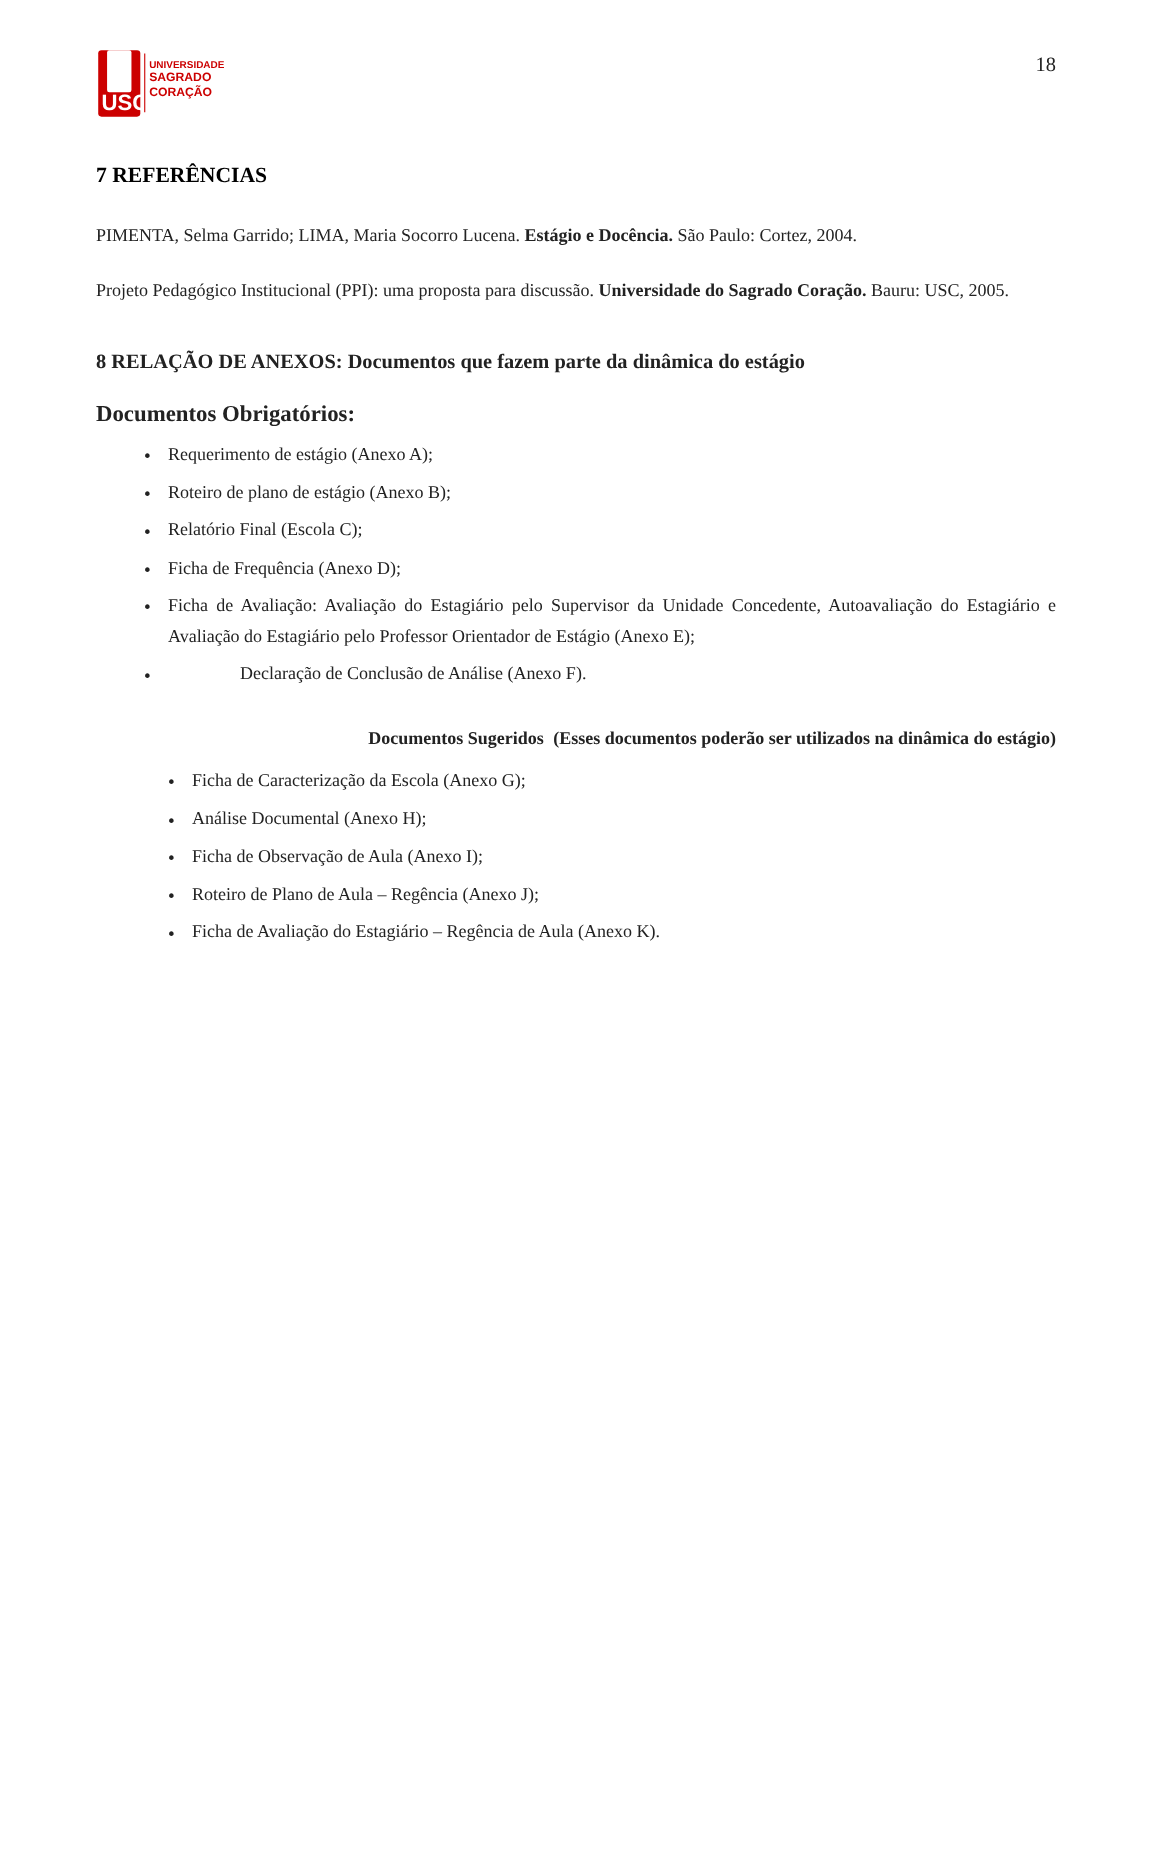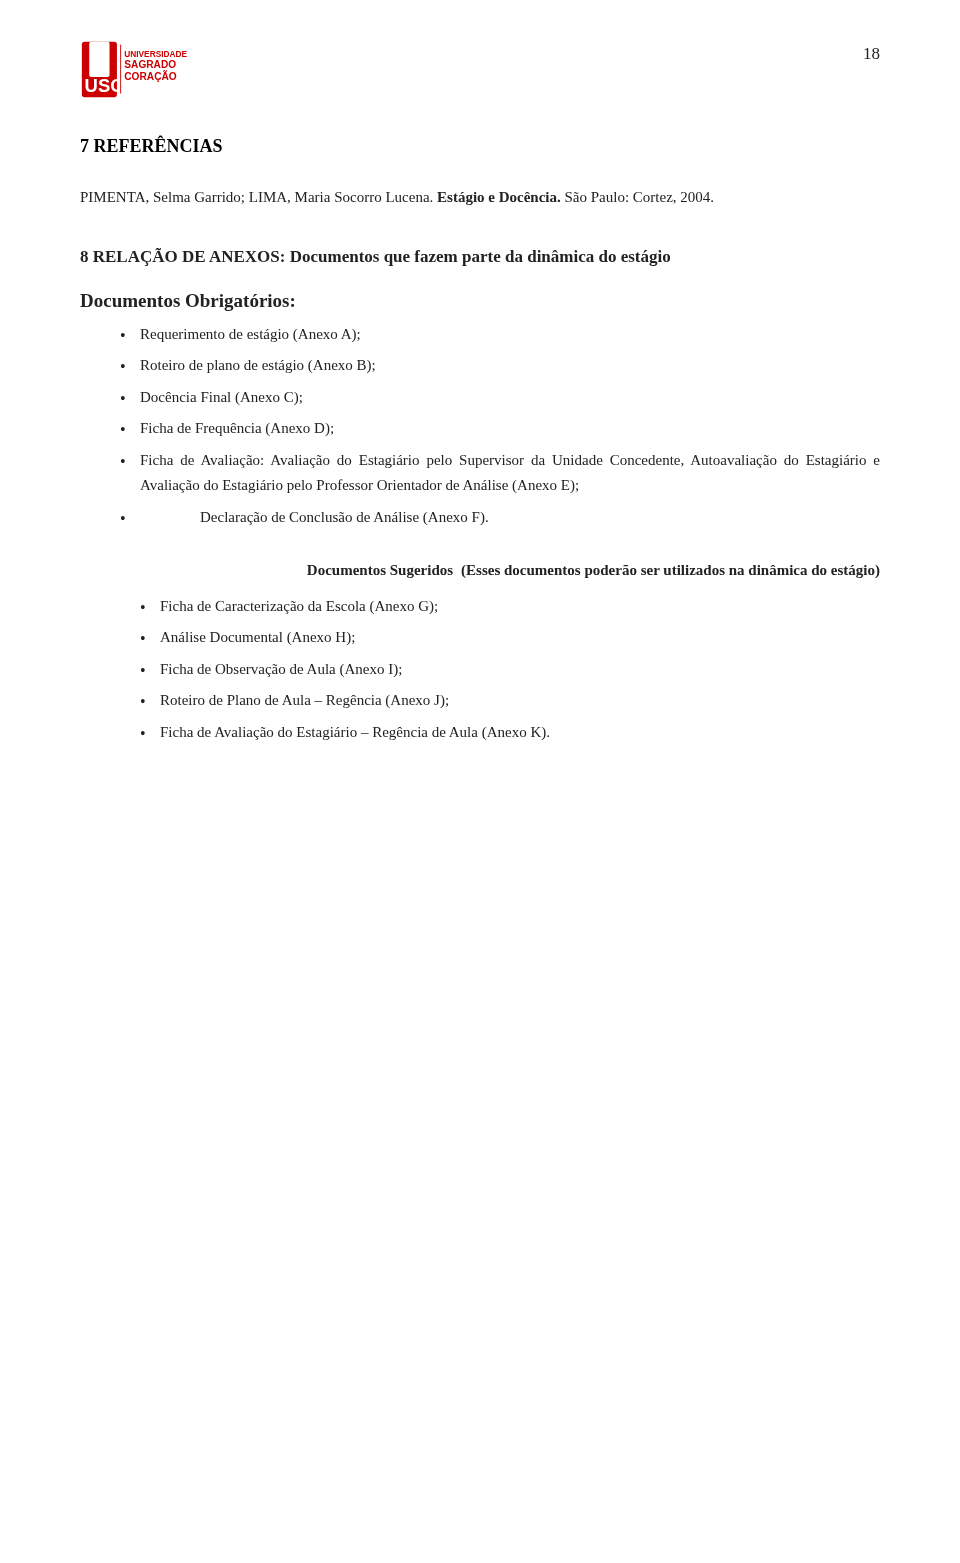--- a/index.html
+++ b/index.html
@@ -182,33 +182,38 @@
   </div>
 
   <div class="section-title">7 REFERÊNCIAS</div>
 
   <div class="reference-block">
     <p>
       <span>PIMENTA, Selma Garrido; LIMA, Maria Socorro Lucena. </span><span class="bold-inline">Estágio e Docência.</span><span> São Paulo: Cortez, 2004.</span>
     </p>
   </div>
 
+  <div class="reference-block">
+    <p>
+      <span>Projeto Pedagógico Institucional (PPI): uma proposta para discussão. </span><span class="bold-inline">Universidade do Sagrado Coração.</span><span> Bauru: USC, 2005.</span>
+    </p>
+  </div>
 
   <div class="section-heading">
     <span>8 RELAÇÃO DE ANEXOS: Documentos que fazem parte da dinâmica do estágio</span>
   </div>
 
   <div class="subsection-label">Documentos Obrigatórios:</div>
 
   <ul class="bullet-list">
     <li><span>Requerimento de estágio (Anexo A);</span></li>
     <li><span>Roteiro de plano de estágio (Anexo B);</span></li>
-    <li><span>Docência Final (Anexo C);</span></li>
+    <li><span>Relatório Final (Escola C);</span></li>
     <li><span>Ficha de Frequência (Anexo D);</span></li>
-    <li><span>Ficha de Avaliação: Avaliação do Estagiário pelo Supervisor da Unidade Concedente, Autoavaliação do Estagiário e Avaliação do Estagiário pelo Professor Orientador de Análise (Anexo E);</span></li>
+    <li><span>Ficha de Avaliação: Avaliação do Estagiário pelo Supervisor da Unidade Concedente, Autoavaliação do Estagiário e Avaliação do Estagiário pelo Professor Orientador de Estágio (Anexo E);</span></li>
     <li style="padding-left:60px;"><span>Declaração de Conclusão de Análise (Anexo F).</span></li>
   </ul>
 
   <div class="suggested-docs">
     <div class="suggested-docs-row">
       <span class="suggested-docs-label">Documentos Sugeridos</span>
       <span class="suggested-docs-text">(Esses documentos poderão ser utilizados na dinâmica do estágio)</span>
     </div>
   </div>
 

